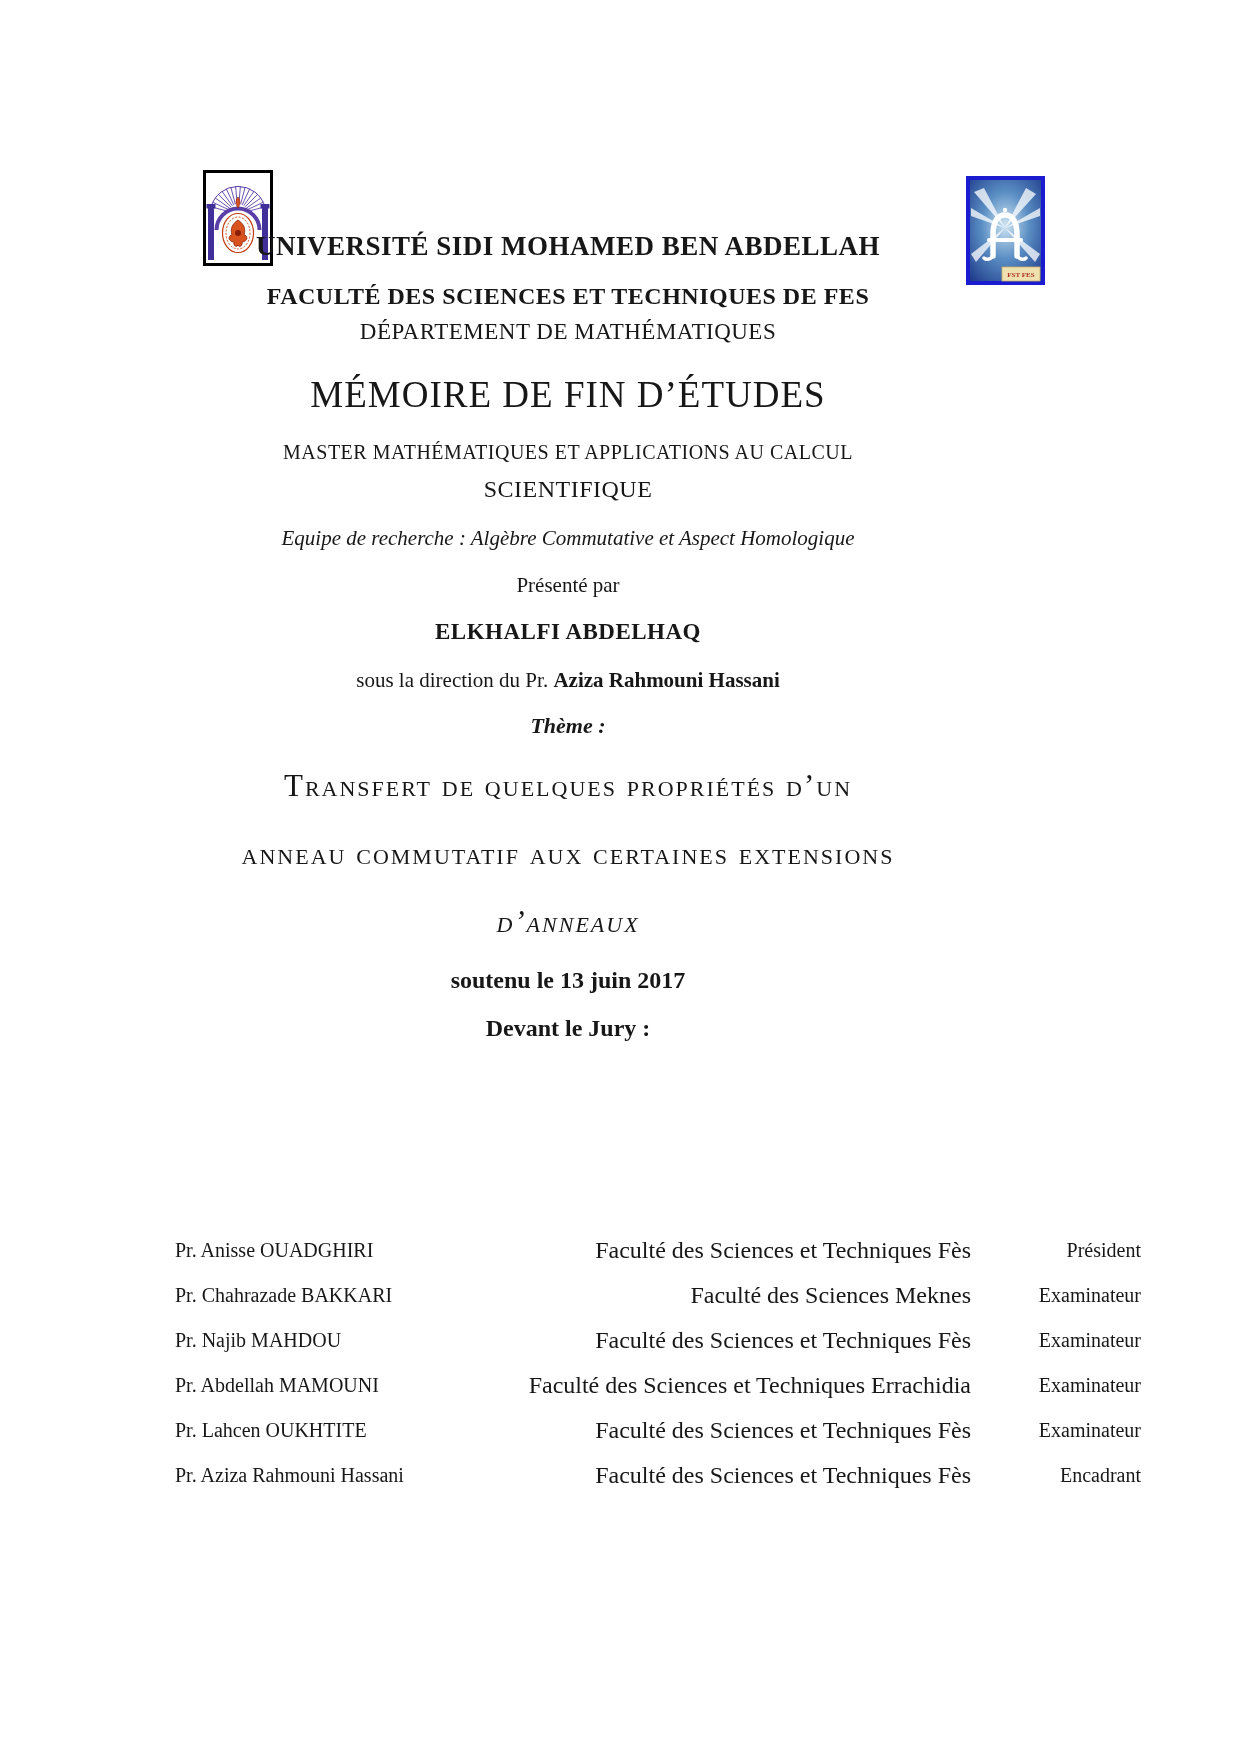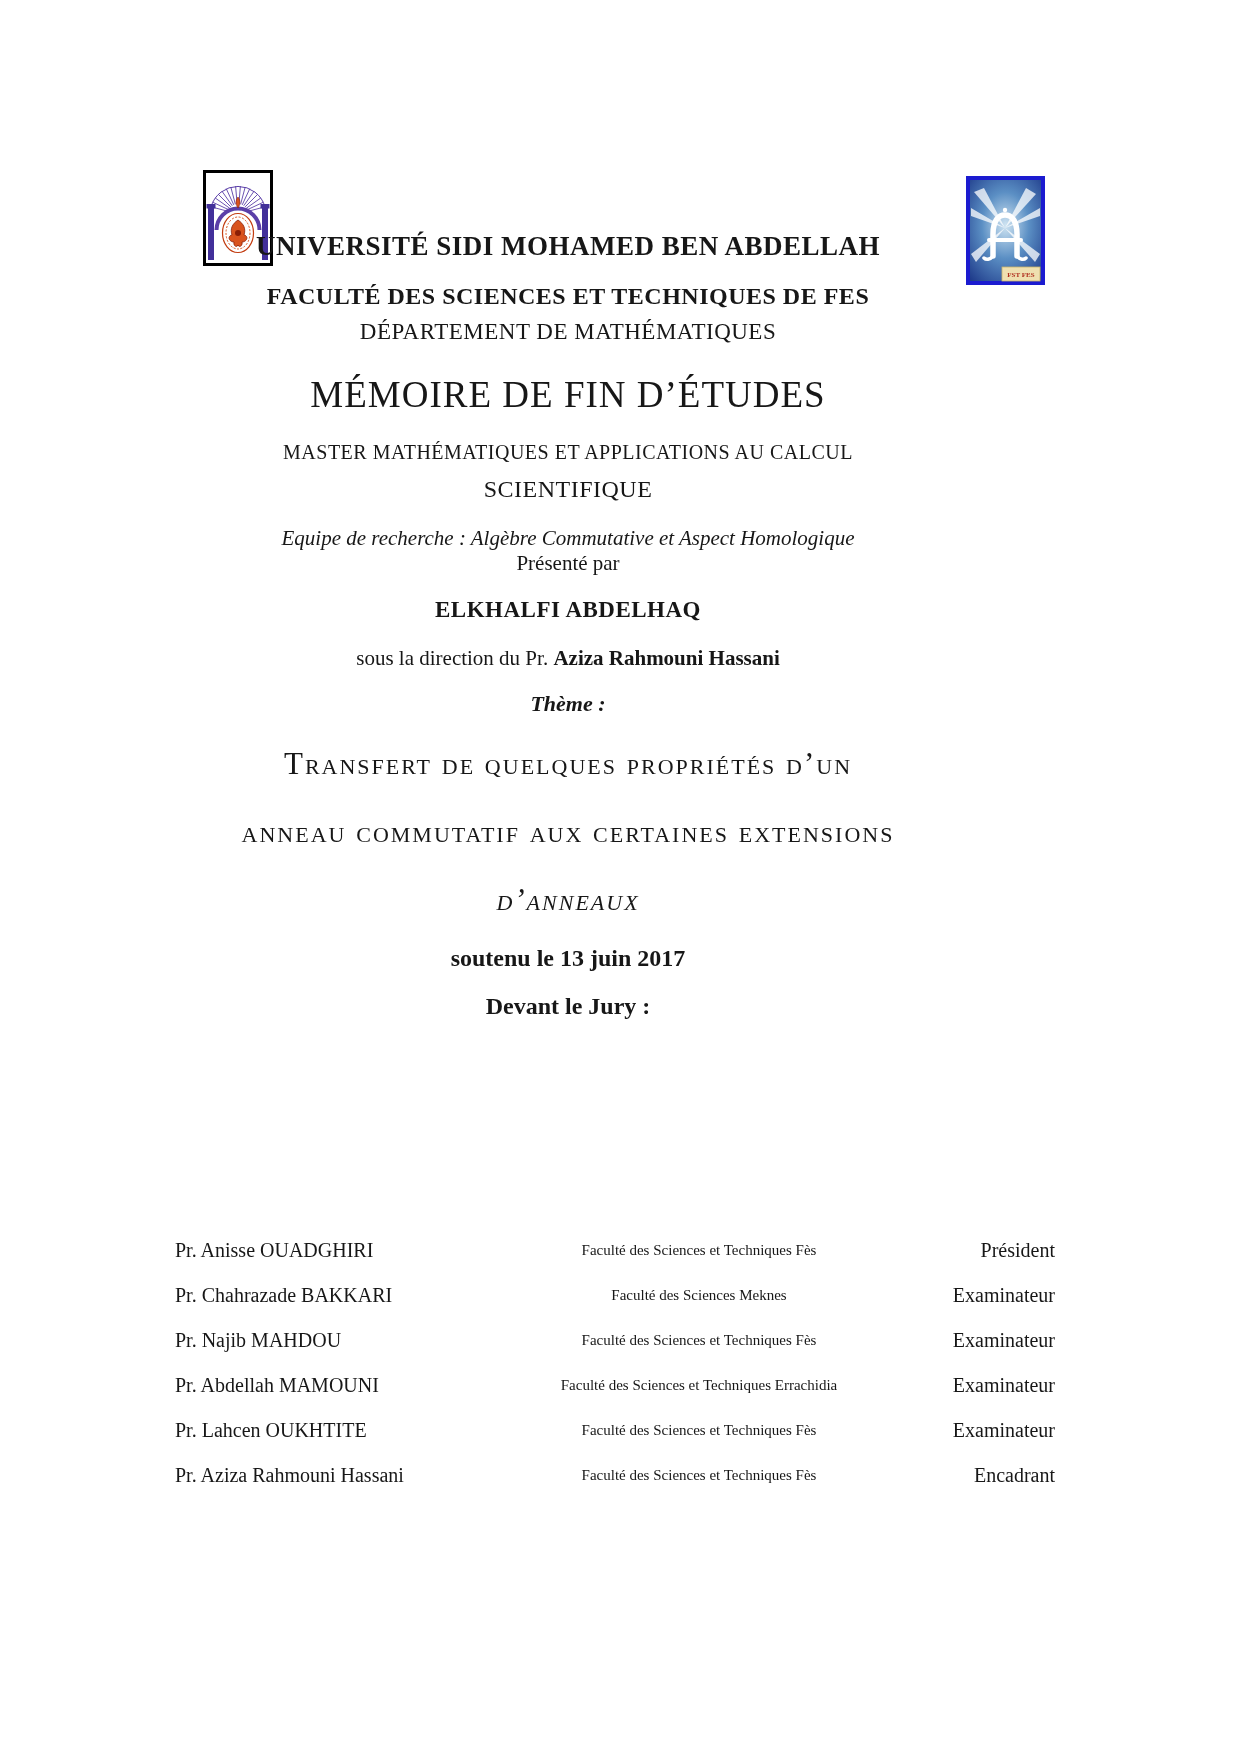--- a/index.html
+++ b/index.html
@@ -27,21 +27,21 @@
     line-height:1.2;
   }
   .u-line{font-size:27px;font-weight:bold;letter-spacing:.5px;}
   .f-line{font-size:24px;font-weight:bold;margin-top:20px;letter-spacing:.5px;}
   .d-line{font-size:23px;margin-top:7px;letter-spacing:.5px;}
   .memoir{font-size:37px;font-weight:normal;margin-top:27px;letter-spacing:1px;}
   .purpose{font-size:21px;margin-top:21px;}
   .master1{font-size:20px;margin-top:23px;letter-spacing:.5px;}
   .master2{font-size:24px;margin-top:11px;letter-spacing:.5px;}
   .team{font-size:21px;font-style:italic;margin-top:22px;}
-  .presented{font-size:21px;}
+  .presented{font-size:21px;margin-top:22px;}
   .author{font-size:23px;font-weight:bold;margin-top:20px;letter-spacing:.5px;}
   .direction{font-size:21px;margin-top:22px;}
   .direction .sup{font-weight:bold;}
   .theme-label{font-size:22px;font-weight:bold;font-style:italic;margin-top:20px;}
   .thesis-line{
     font-size:31px;
     font-variant:small-caps;
     letter-spacing:2px;
     margin-top:27px;
   }
@@ -54,23 +54,24 @@
   .jury-table{
     position:absolute;
     left:175px;top:1228px;
     width:880px;
   }
   .jury-row{
     display:grid;
     grid-template-columns:295px 458px 127px;
     height:45px;
     align-items:center;
+    gap:43px;
   }
   .jury-name{font-size:20px;text-align:left;}
-  .jury-affiliation{font-size:15px;text-align:center;}
+  .jury-affiliation{font-size:24px;text-align:right;}
   .jury-role{font-size:20px;text-align:right;}
 </style>
 </head>
 <body>
 
 <div class="page">
 
   <div class="logo-left">
     <svg viewBox="0 0 70 96" xmlns="http://www.w3.org/2000/svg">
       <rect x="1.5" y="1.5" width="67" height="93" fill="#ffffff" stroke="#000000" stroke-width="3"></rect>

